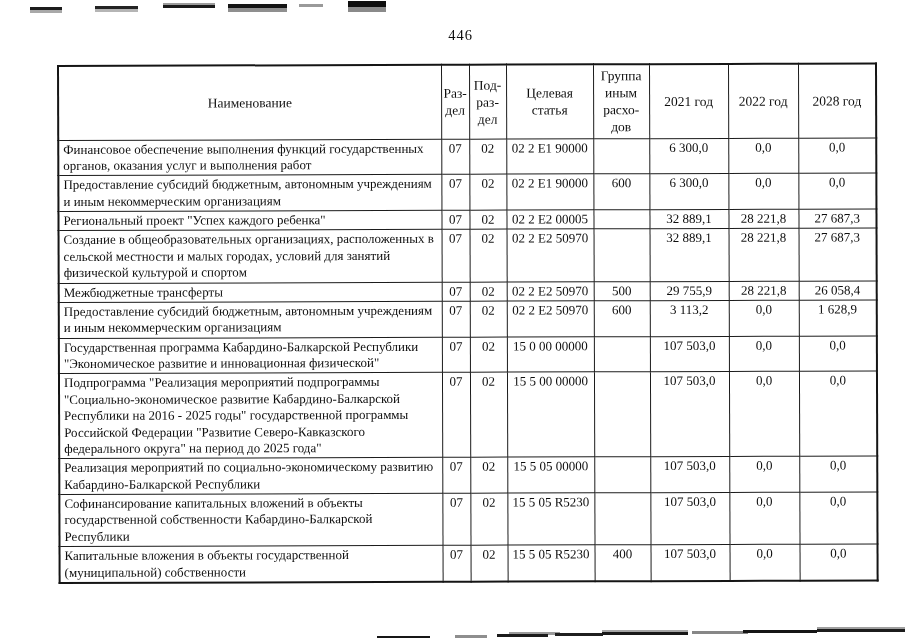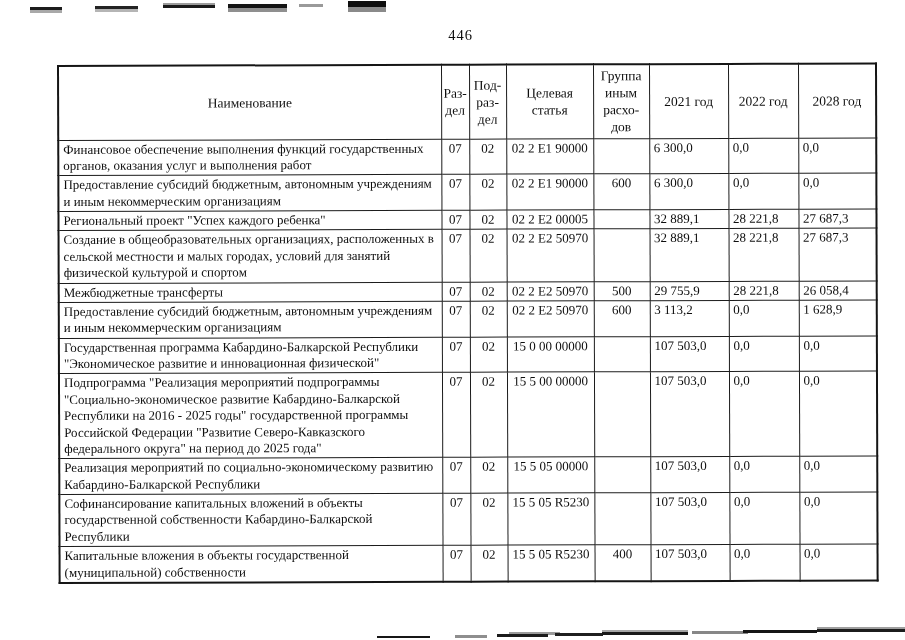--- a/index.html
+++ b/index.html
@@ -35,21 +35,21 @@
   thead tr { height:74px; }
   th {
     font-weight:normal;
     text-align:center;
     vertical-align:middle !important;
     padding:2px 1px !important;
     font-size:13.5px;
   }
   td.c-name { text-align:left; }
   td.c-code { text-align:center; white-space:nowrap; padding:1px 1px; }
-  td.c-num  { text-align:left; white-space:nowrap; }
+  td.c-num  { text-align:center; white-space:nowrap; }
   
   .art { position:absolute; }
 </style>
 </head>
 <body>
 
 <div class="art" style="left:30px;  top:7px; width:32px; height:3px; background:#1d1d1d; box-shadow:0 3px 0 #a9a9a9;"></div>
 <div class="art" style="left:95px;  top:6px; width:43px; height:3px; background:#242424; box-shadow:0 3px 0 #b5b5b5;"></div>
 <div class="art" style="left:163px; top:5px; width:52px; height:3px; background:#1a1a1a; box-shadow:0 -2px 0 #9c9c9c;"></div>
 <div class="art" style="left:228px; top:4px; width:59px; height:4px; background:#141414; box-shadow:0 4px 0 #8f8f8f;"></div>

